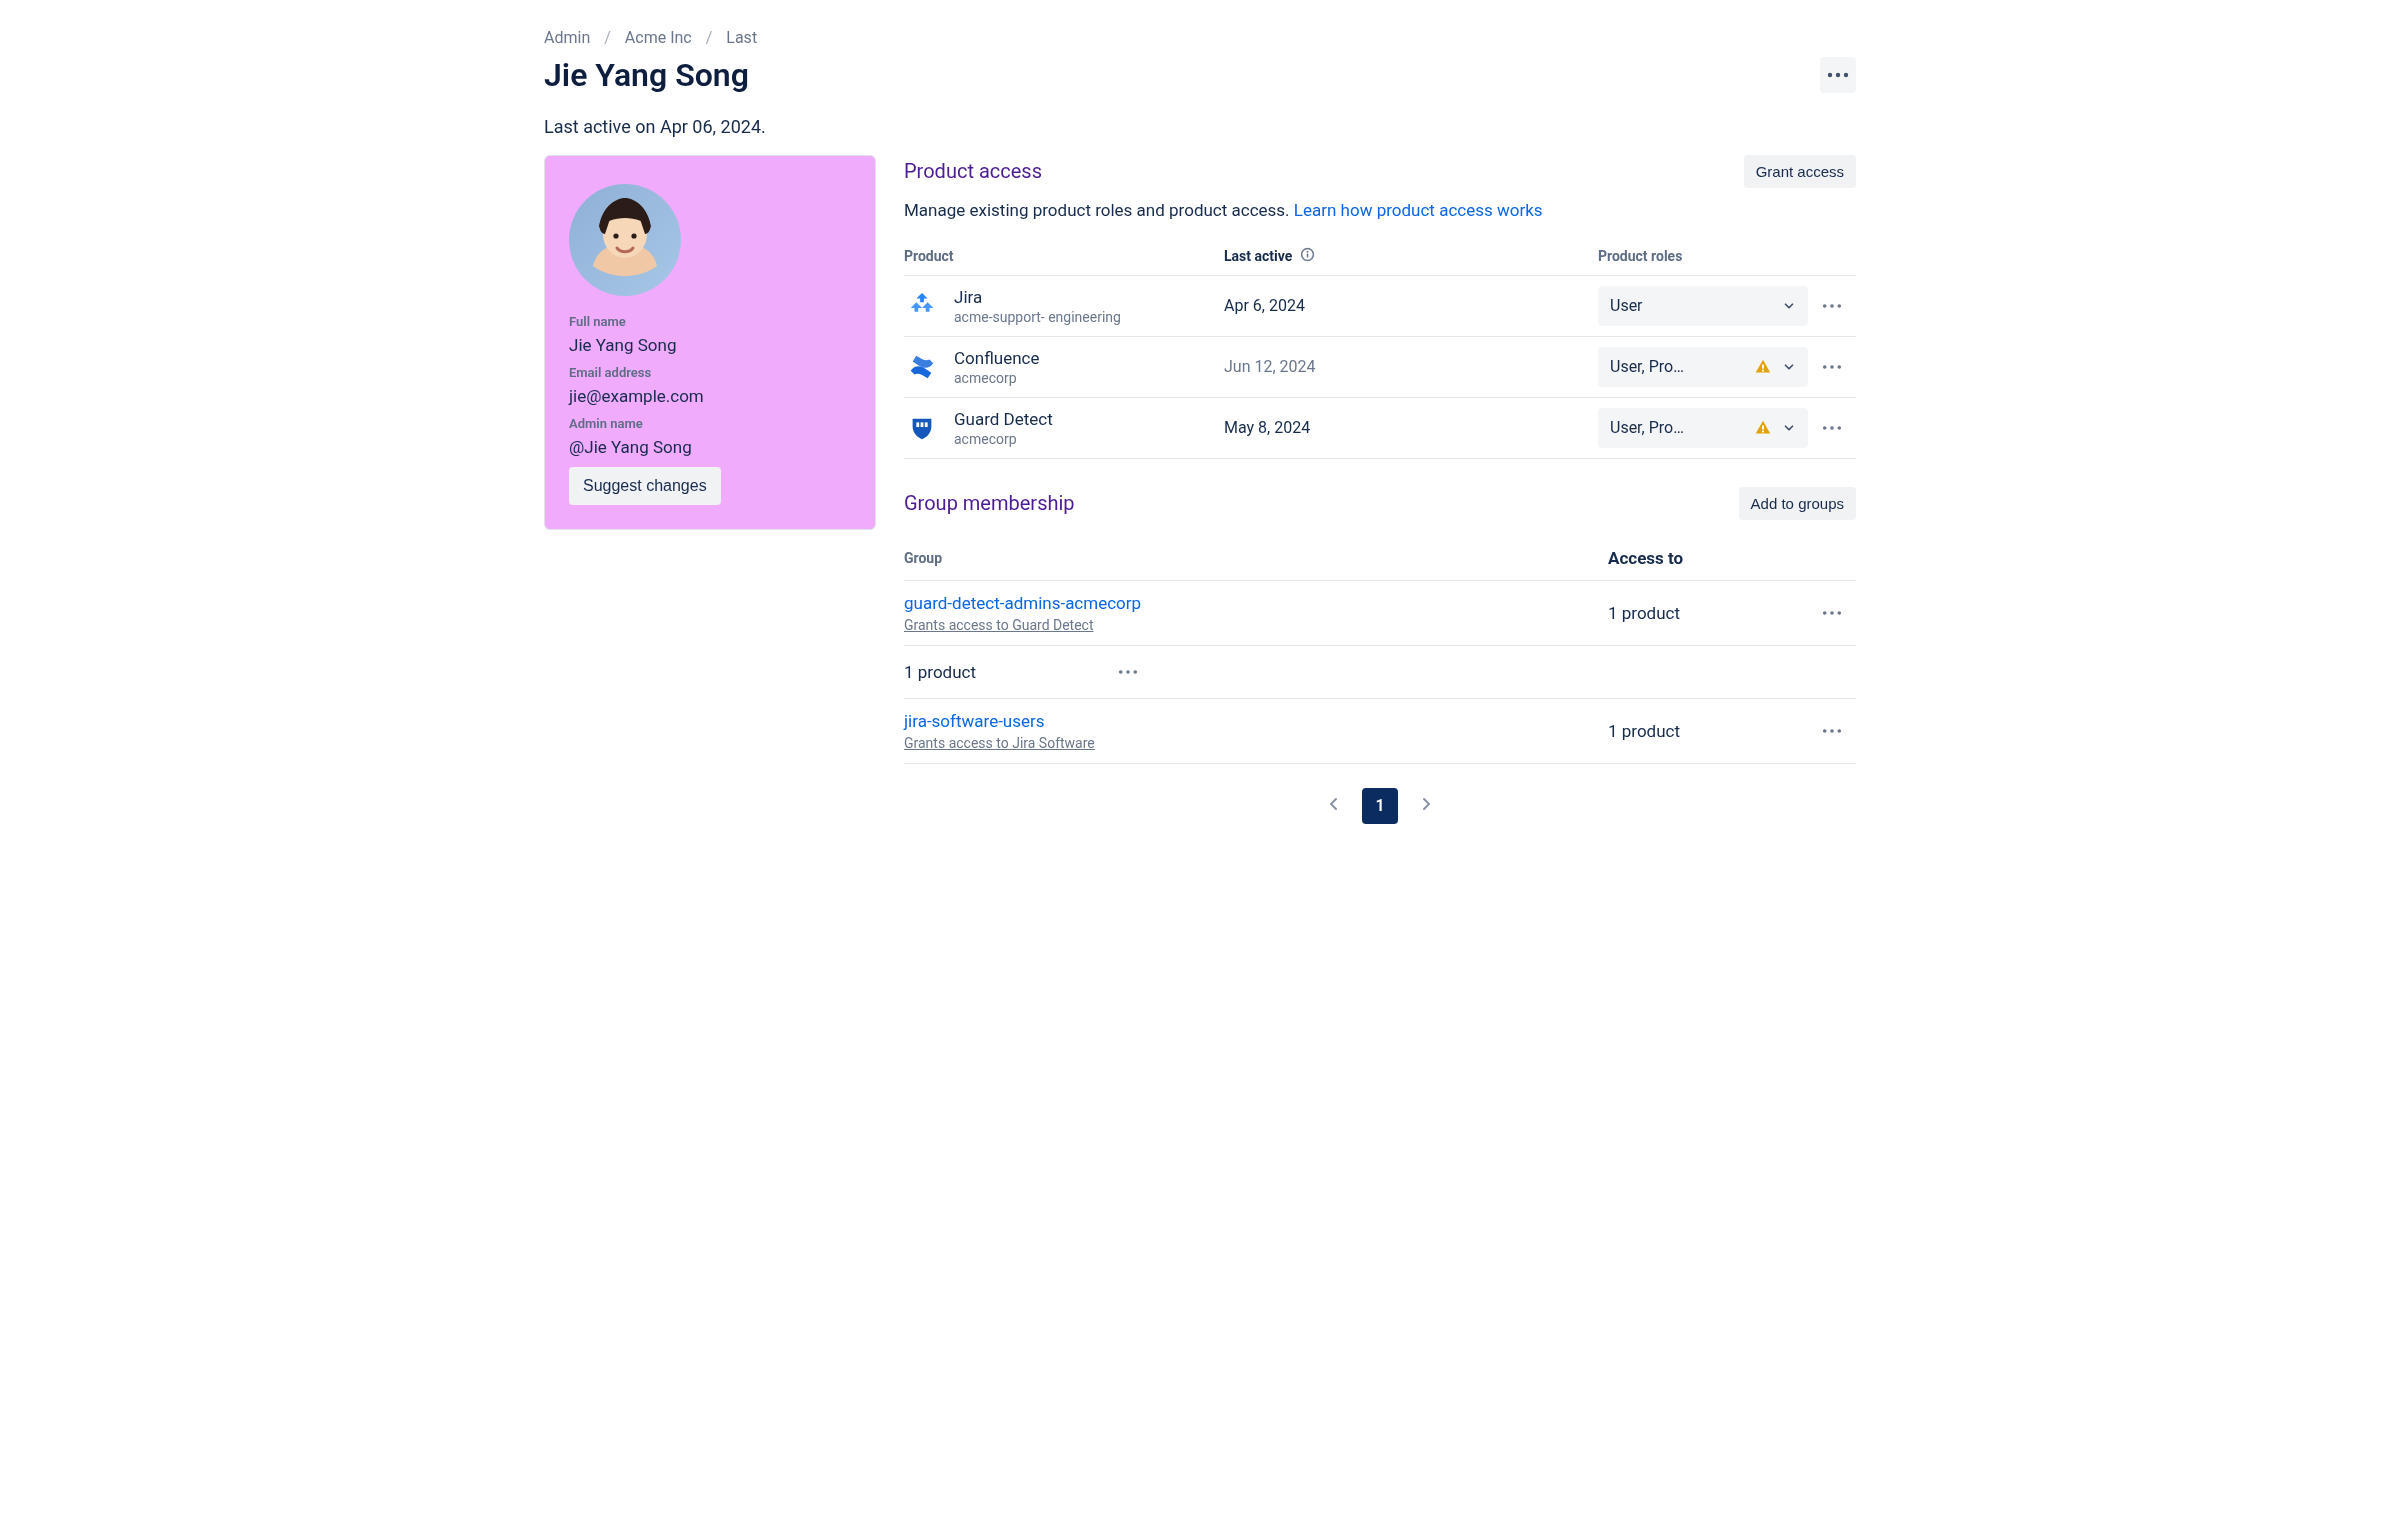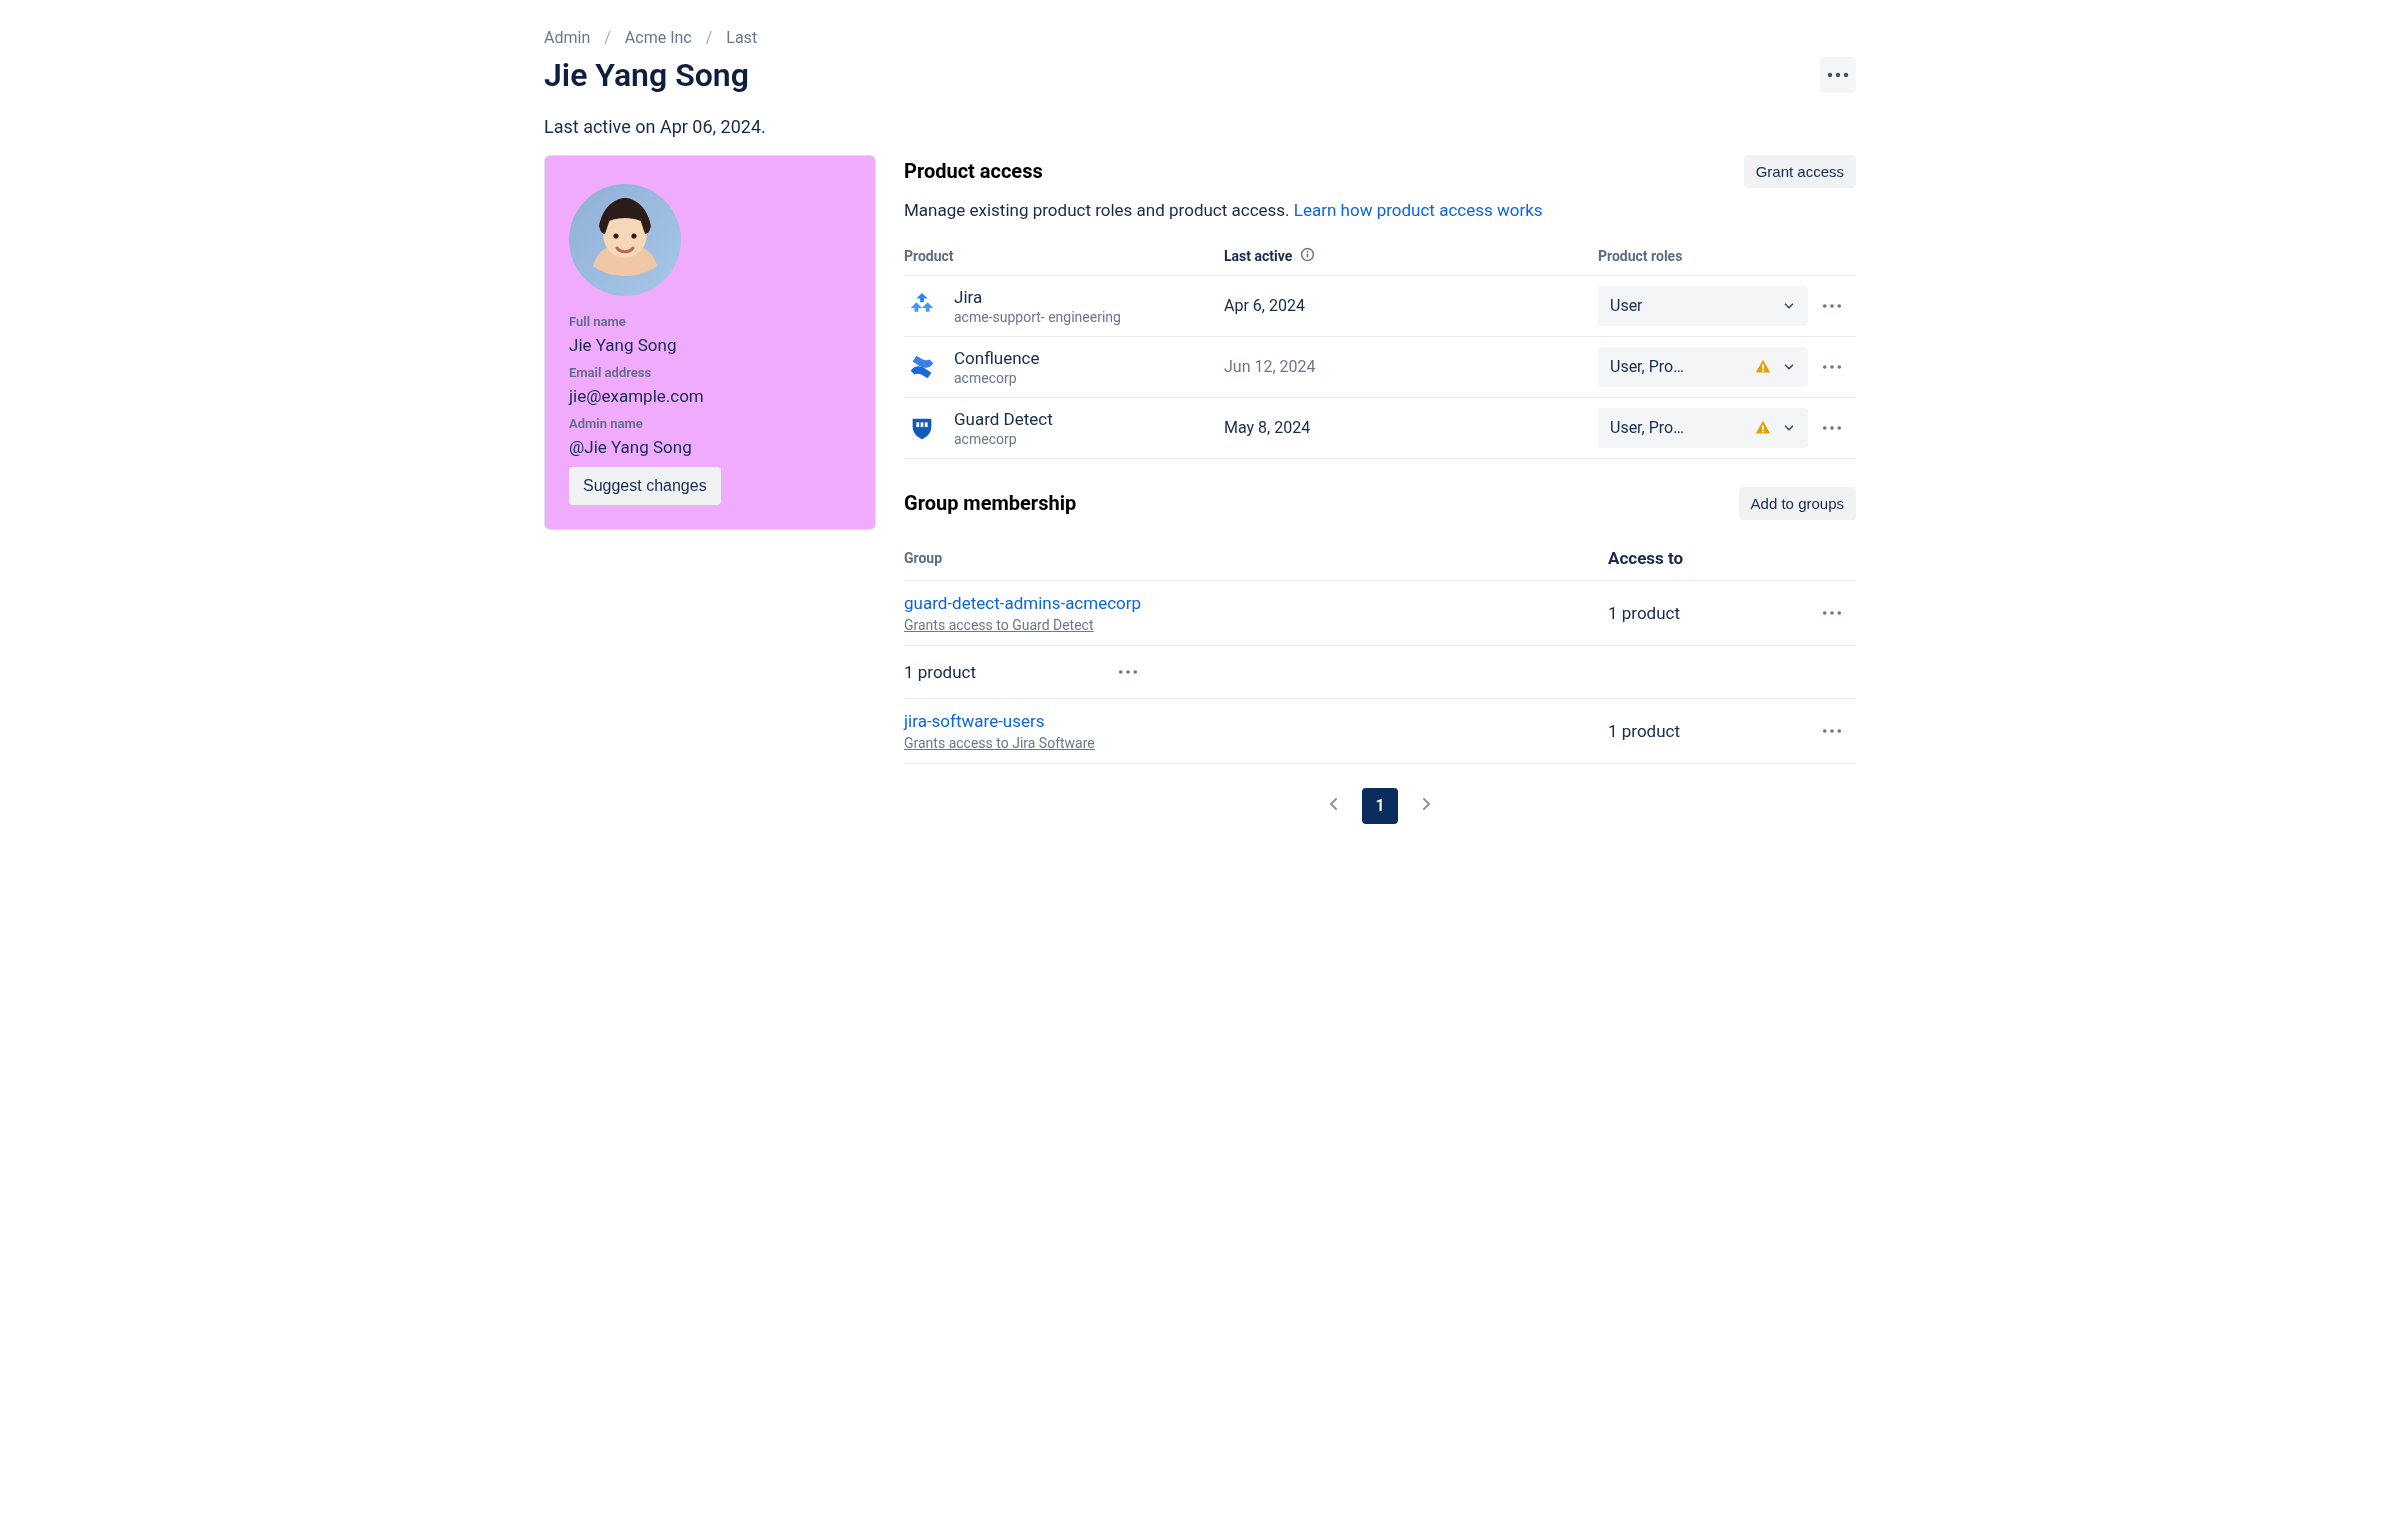--- a/index.html
+++ b/index.html
@@ -58,21 +58,21 @@
   .label{font-size:13px;color:var(--muted2);font-weight:600;margin-top:8px;}
   .value{font-size:17px;color:#172B4D;margin-top:6px;margin-bottom:10px;}
   .btn{
     display:inline-flex;align-items:center;justify-content:center;
     background:var(--btn-bg);border:none;border-radius:4px;
     padding:10px 14px;font-size:16px;color:#172B4D;cursor:pointer;font-weight:500;
   }
   .btn.small{padding:8px 12px;font-size:15px;border-radius:4px;}
   
   .section-head{display:flex;align-items:center;justify-content:space-between;}
-  h2{font-size:20px;margin:0;color:#000000;font-weight:700;}
+  h2{font-size:20px;margin:0;color:#4c1d95;font-weight:400;}
   .desc{color:#172B4D;font-size:17px;margin-top:12px;}
   .desc a, a.link{color:var(--link);text-decoration:none;}
   
   .tbl{margin-top:16px;}
   .thead,.trow{display:flex;align-items:center;}
   .thead{color:var(--muted2);font-size:14px;font-weight:700;border-bottom:1px solid var(--divider);padding:10px 0;}
   .trow{border-bottom:1px solid var(--divider);padding:10px 0;}
   .col-product{flex:0 0 320px;display:flex;align-items:center;gap:14px;min-width:0;}
   .col-last{flex:0 0 130px;color:#172B4D;}
   .thead .col-last{display:flex;align-items:center;gap:8px;}

